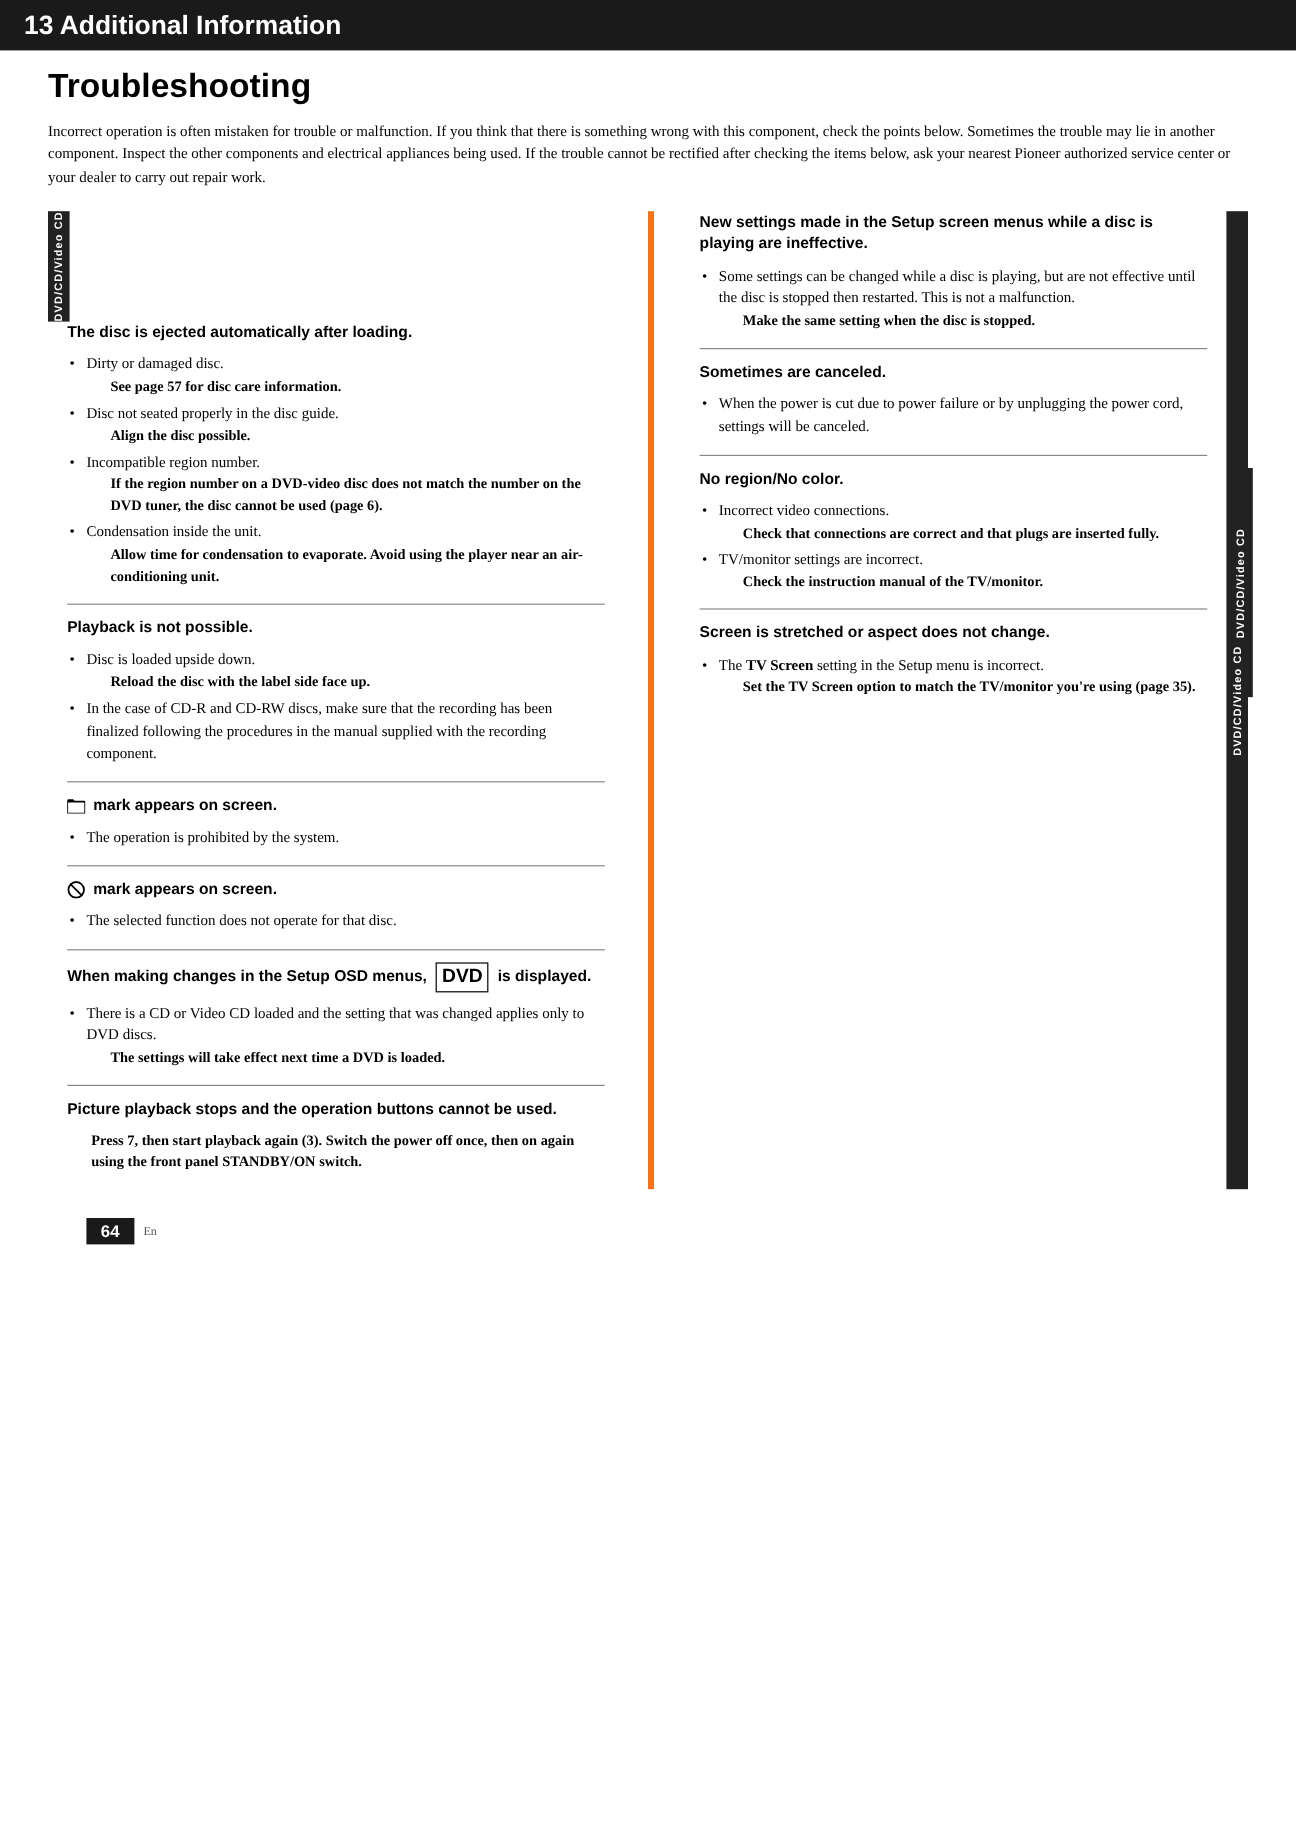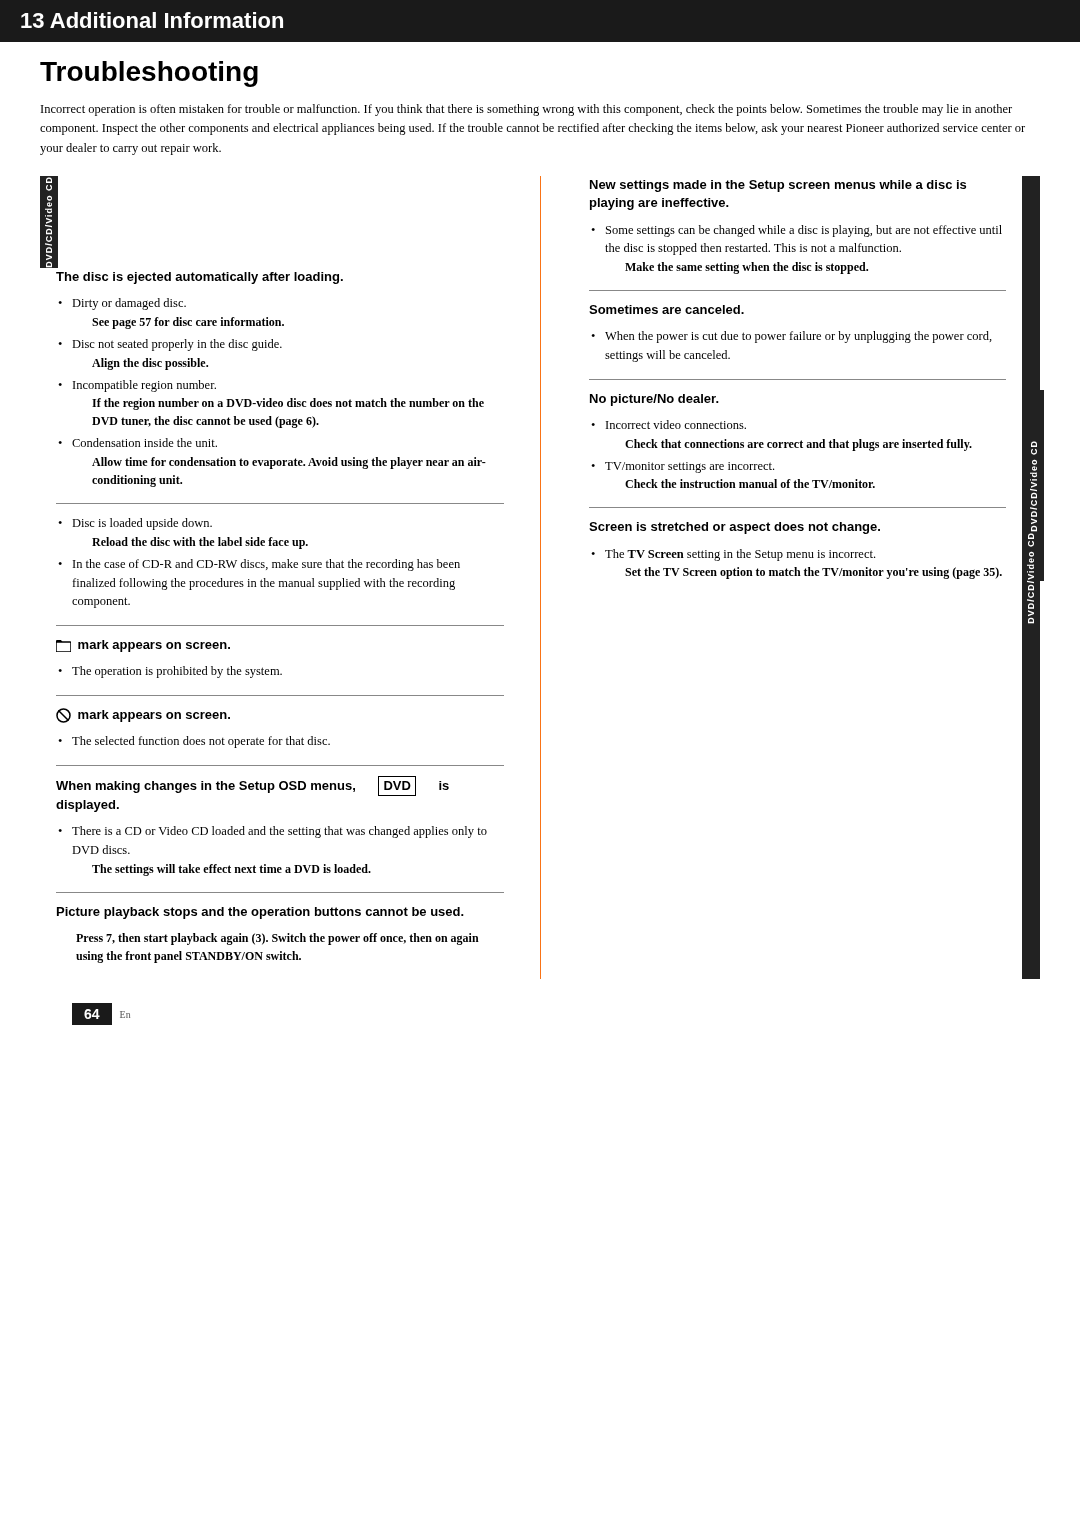--- a/index.html
+++ b/index.html
@@ -106,25 +106,25 @@
 
     .en-label {
       font-size: 10px;
       color: #555;
     }
 
     .dvd-badge {
       display: inline-block;
       border: 1.5px solid #000;
       padding: 0 4px;
-      font-size: 13px;
+      font-size: 16px;
       font-weight: bold;
       font-family: Arial, sans-serif;
       vertical-align: middle;
-      margin: 0 19px;
+      margin: 0 4px;
     }
 
     .col-with-sidebar {
       display: flex;
     }
 
     .sidebar-dark {
       width: 18px;
       background: #222;
       display: flex;
@@ -191,20 +191,21 @@
               <div class="sub-item">If the region number on a DVD-video disc does not match the number on the DVD tuner, the disc cannot be used (page 6).</div>
             </div>
             <div class="bullet-item">Condensation inside the unit.
               <div class="sub-item">Allow time for condensation to evaporate. Avoid using the player near an air-conditioning unit.</div>
             </div>
           </div>
 
           <hr class="divider-line">
 
           <div class="troubleshoot-block no-top-border">
+            <div class="block-heading">Playback is not possible.</div>
             <div class="bullet-item">Disc is loaded upside down.
               <div class="sub-item">Reload the disc with the label side face up.</div>
             </div>
             <div class="bullet-item">In the case of CD-R and CD-RW discs, make sure that the recording has been finalized following the procedures in the manual supplied with the recording component.</div>
           </div>
 
           <hr class="divider-line">
 
           <div class="troubleshoot-block no-top-border">
             <div class="block-heading">
@@ -246,21 +247,21 @@
           <hr class="divider-line">
 
           <div class="troubleshoot-block no-top-border">
             <div class="block-heading">Picture playback stops and the operation buttons cannot be used.</div>
             <div class="sub-item">Press <strong>7</strong>, then start playback again (<strong>3</strong>). Switch the power off once, then on again using the front panel <strong>STANDBY/ON</strong> switch.</div>
           </div>
 
         </div>
       </div>
 
-      <div class="col-with-sidebar" style="width:50%; padding-left: 32px; border-left: 1px solid #f97316;">
+      <div class="col-with-sidebar" style="width:50%; padding-left: 22px; border-left: 5px solid #f97316;">
         <div class="col-content">
 
           <div class="troubleshoot-block no-top-border">
             <div class="block-heading">New settings made in the Setup screen menus while a disc is playing are ineffective.</div>
             <div class="bullet-item">Some settings can be changed while a disc is playing, but are not effective until the disc is stopped then restarted. This is not a malfunction.
               <div class="sub-item">Make the same setting when the disc is stopped.</div>
             </div>
           </div>
 
           <hr class="divider-line">
@@ -271,21 +272,21 @@
           </div>
 
           <hr class="divider-line">
 
           <div style="position:relative;">
             <div style="position:absolute; right:-38px; top:0; bottom:0; width:20px; background:#222; display:flex; align-items:center; justify-content:center;">
               <span style="font-size:9px; font-weight:bold; font-family:Arial,sans-serif; white-space:nowrap; transform:rotate(180deg); writing-mode:vertical-lr; color:#fff; letter-spacing:1px;">DVD/CD/Video CD</span>
             </div>
 
             <div class="troubleshoot-block no-top-border">
-              <div class="block-heading">No picture/No dealer.</div>
+              <div class="block-heading">No region/No color.</div>
               <div class="bullet-item">Incorrect video connections.
                 <div class="sub-item">Check that connections are correct and that plugs are inserted fully.</div>
               </div>
               <div class="bullet-item">TV/monitor settings are incorrect.
                 <div class="sub-item">Check the instruction manual of the TV/monitor.</div>
               </div>
             </div>
 
             <hr class="divider-line">
 

